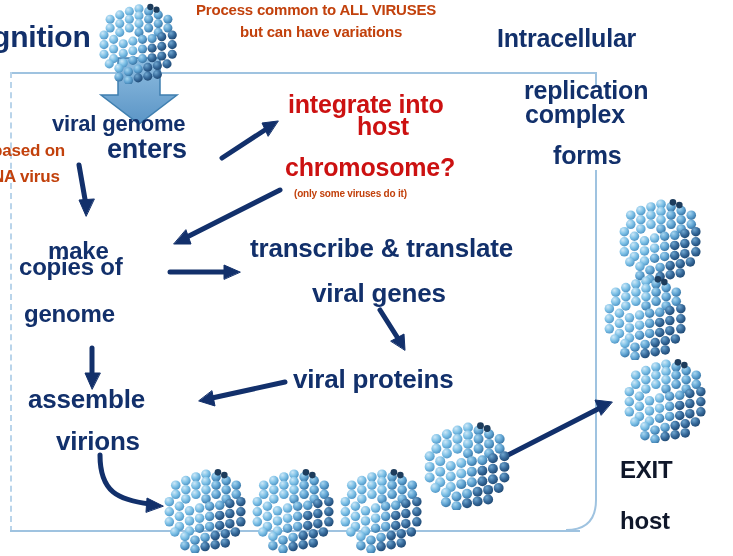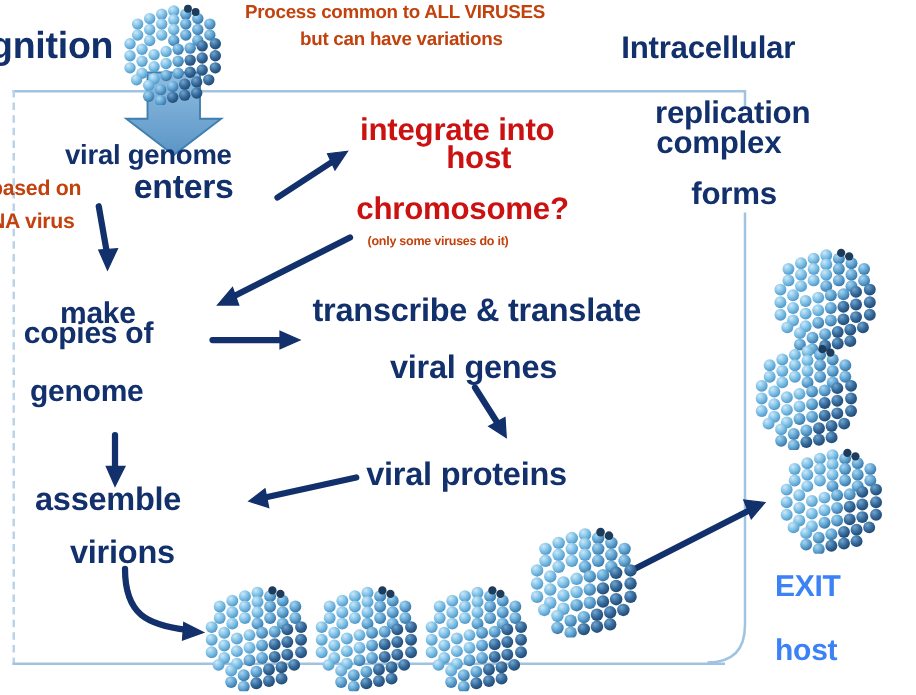--- a/index.html
+++ b/index.html
@@ -18,21 +18,21 @@
   .lbl {
     position: absolute;
     font-weight: bold;
     line-height: 1.0;
     white-space: pre;
     letter-spacing: -0.2px;
   }
   .navy  { color: #12306b; }
   .red   { color: #cc1111; }
   .green { color: #c2410c; }
-  .dred  { color: #3b82f6; }
+  .dred  { color: #0f172a; }
 
   
   .membrane-top {
     position: absolute;
     background: #9fc3e0;
     height: 2px;
   }
   .membrane-dash {
     position: absolute;
     border-left: 2px dashed #b9d4ea;

